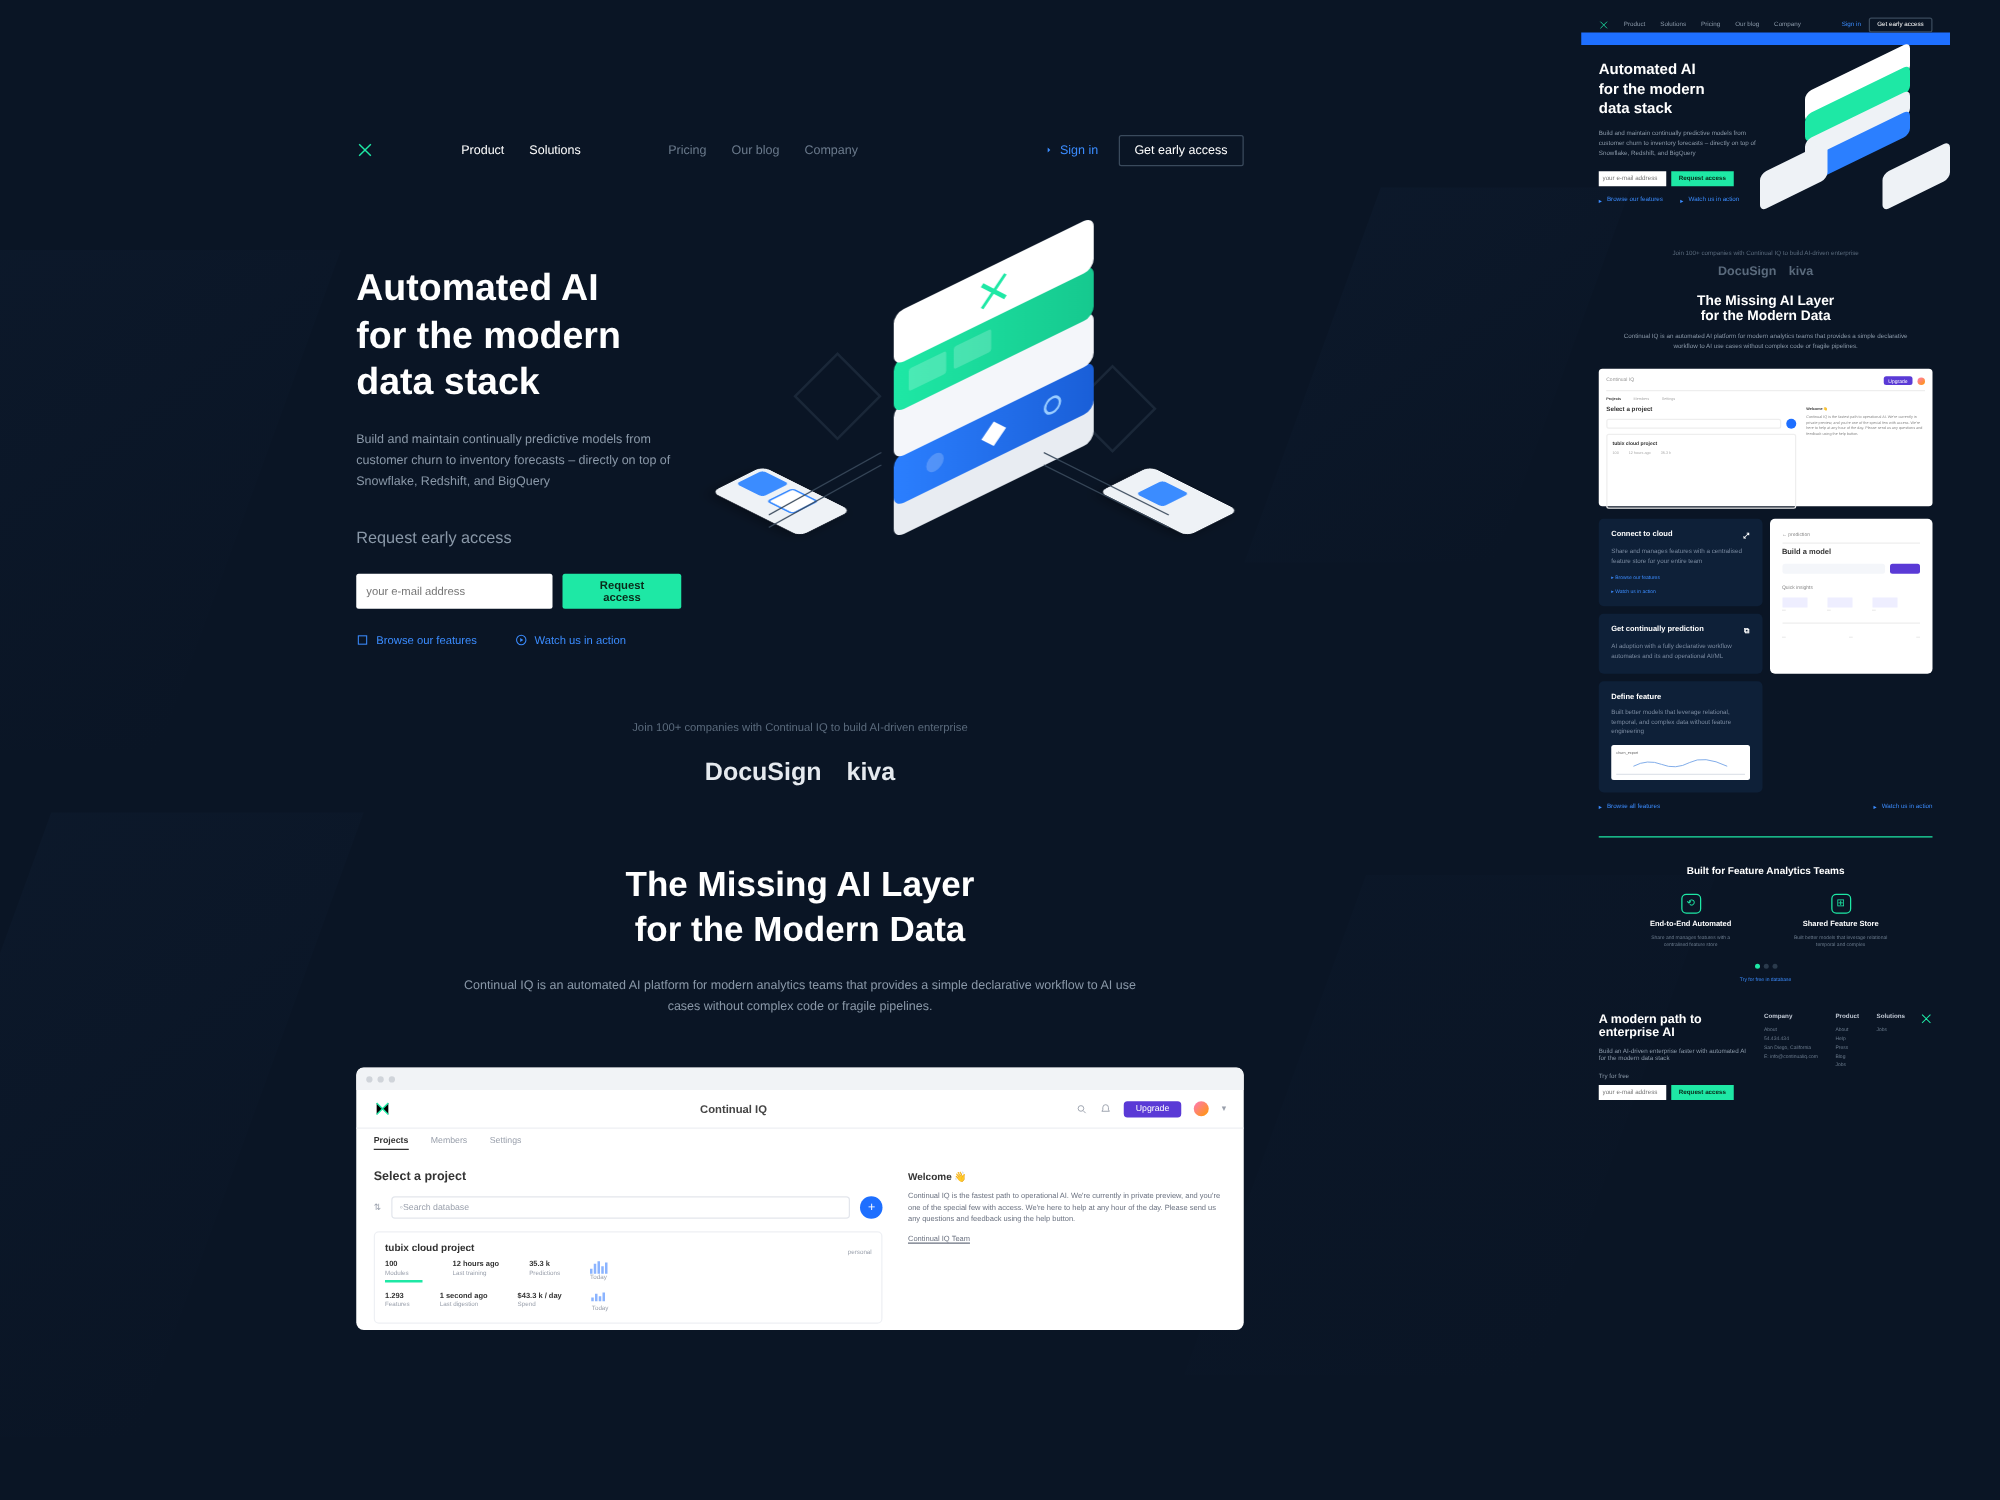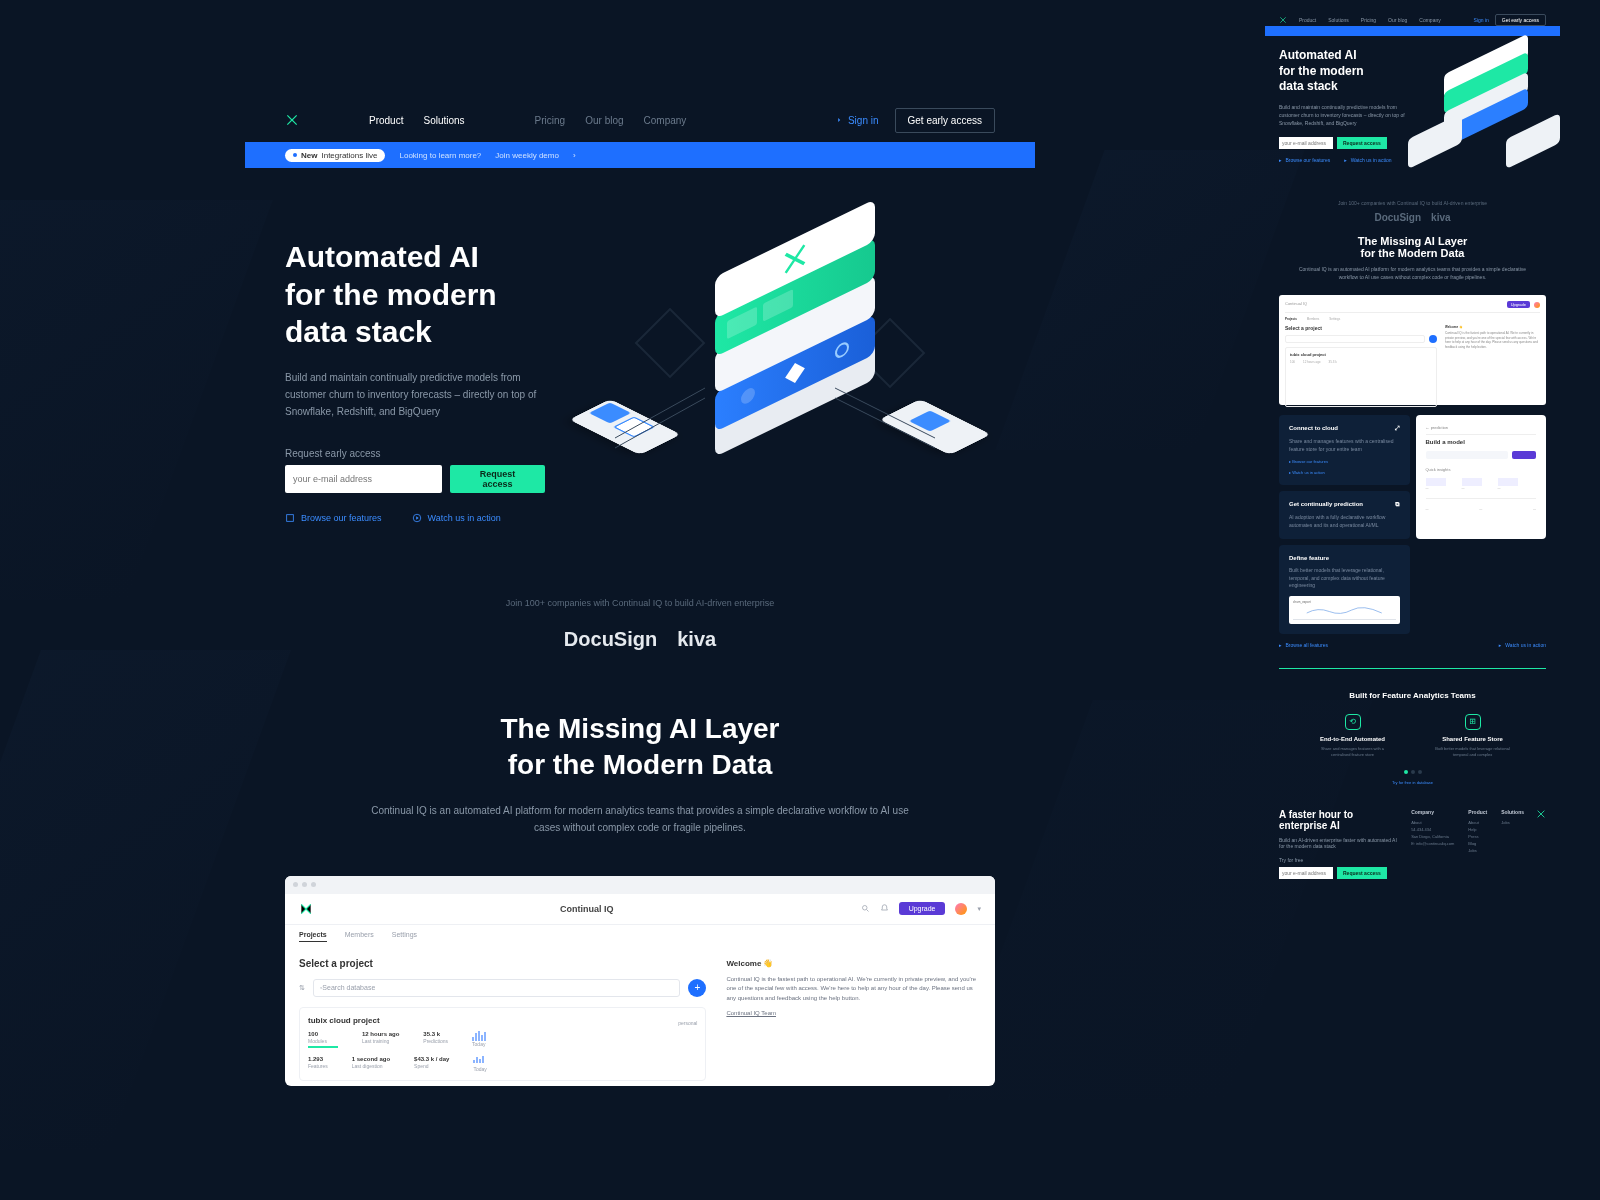--- a/index.html
+++ b/index.html
@@ -26,21 +26,21 @@
 .banner{height:26px;background:#1e6fff;display:flex;align-items:center;padding:0 40px;font-size:8px;gap:14px}
 .pill{background:#fff;color:#333;border-radius:10px;padding:2px 8px;display:flex;align-items:center;gap:4px}
 .pill-dot{width:4px;height:4px;border-radius:50%;background:#1e6fff}
 .banner-text{color:#cfe2ff}
 .banner-arrow{color:#cfe2ff}
 
 .hero{padding:70px 40px 20px;display:flex;gap:30px;position:relative}
 .hero-left{flex:0 0 260px}
 .hero-title{font-size:30px;font-weight:700;line-height:1.25;margin-bottom:18px}
 .hero-sub{font-size:10px;color:#8a98a8;line-height:1.7;margin-bottom:28px}
-.form-label{font-size:10px;color:#8a98a8;margin-bottom:6px}
+.form-label{font-size:13px;color:#8a98a8;margin-bottom:22px}
 .form-row{display:flex;gap:8px}
 .email-input{width:160px;height:28px;background:#fff;border:none;border-radius:2px;padding:0 8px;font-size:9px;color:#333}
 .btn-accent{background:#1ee8a5;color:#0a2a1a;border:none;height:28px;padding:0 14px;border-radius:2px;font-size:9px;font-weight:600;cursor:pointer}
 .hero-links{display:flex;gap:30px;margin-top:20px;font-size:9px;color:#3b8cff}
 .hero-link{display:flex;align-items:center;gap:6px;cursor:pointer}
 
 
 .iso-wrap{flex:1;position:relative;height:300px}
 .diamond{position:absolute;width:60px;height:60px;border:2px solid #2a3a4c;transform:rotate(45deg);opacity:.5}
 
@@ -176,30 +176,20 @@
       <span class="signin">
         <svg width="10" height="10" viewBox="0 0 24 24">
             <path fill="#3b8cff" d="M10 17l5-5-5-5v10z"></path>
           </svg>
         <span>Sign in</span>
       </span>
       <span class="btn-outline">Get early access</span>
     </div>
   </div>
 
-  <div class="banner">
-    <span class="pill">
-      <span class="pill-dot"></span>
-      <b>New</b>
-      <span>Integrations live</span>
-    </span>
-    <span class="banner-text">Looking to learn more?</span>
-    <span class="banner-text">Join weekly demo</span>
-    <span class="banner-arrow">›</span>
-  </div>
 
   <div class="hero">
     <div class="hero-left">
       <h1 class="hero-title">
         <span>Automated AI</span><br>
         <span>for the modern</span><br>
         <span>data stack</span>
       </h1>
       <p class="hero-sub">Build and maintain continually predictive models from customer churn to inventory forecasts – directly on top of Snowflake, Redshift, and BigQuery</p>
       <div class="form-label">Request early access</div>
@@ -519,21 +509,21 @@
     <div class="pager">
         <span class="active"></span>
         <span></span>
         <span></span>
       </div>
     <div class="feat-link">Try for free in database</div>
   </div>
 
   <div class="mini-footer">
     <div class="mf-left">
-      <h3><span>A faster hour to</span><br><span>enterprise AI</span></h3>
+      <h3><span>A modern path to</span><br><span>enterprise AI</span></h3>
       <p>Build an AI-driven enterprise faster with automated AI for the modern data stack</p>
       <div style="font-size:5px;color:#8a98a8;margin-bottom:4px">Try for free</div>
       <div class="mini-form">
         <input class="mini-input" placeholder="your e-mail address" style="">
         <button class="mini-btn-accent">Request access</button>
       </div>
     </div>
     <div class="mf-cols">
       <div class="mf-col">
         <h5>Company</h5>

